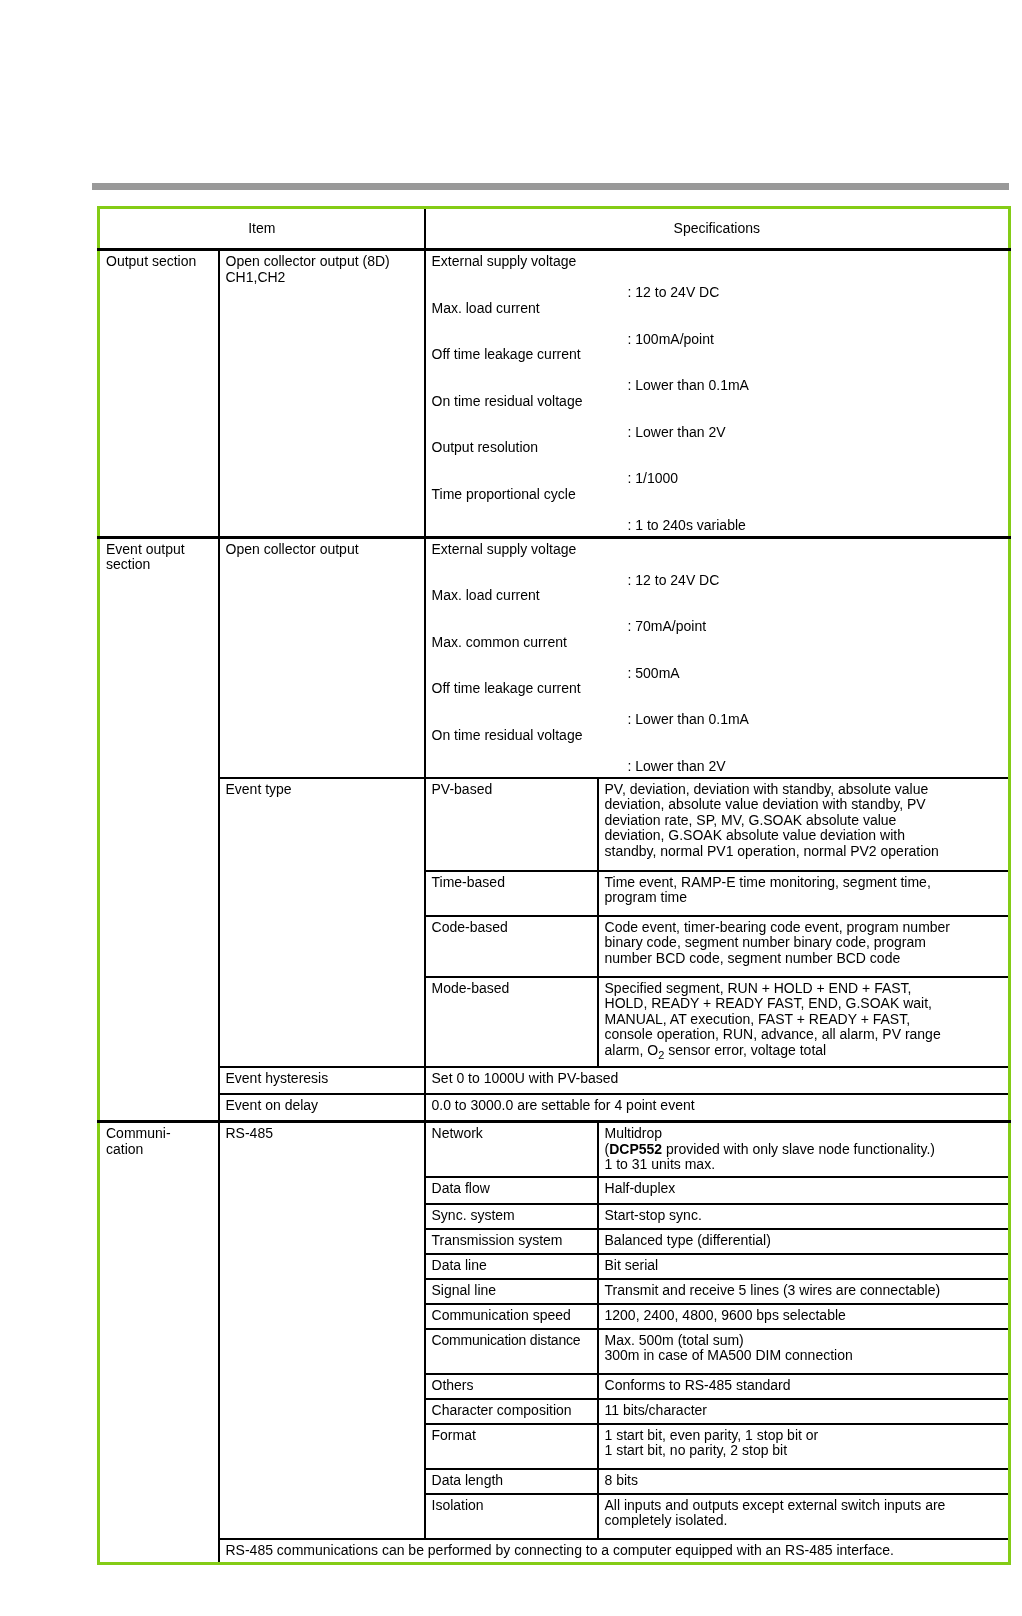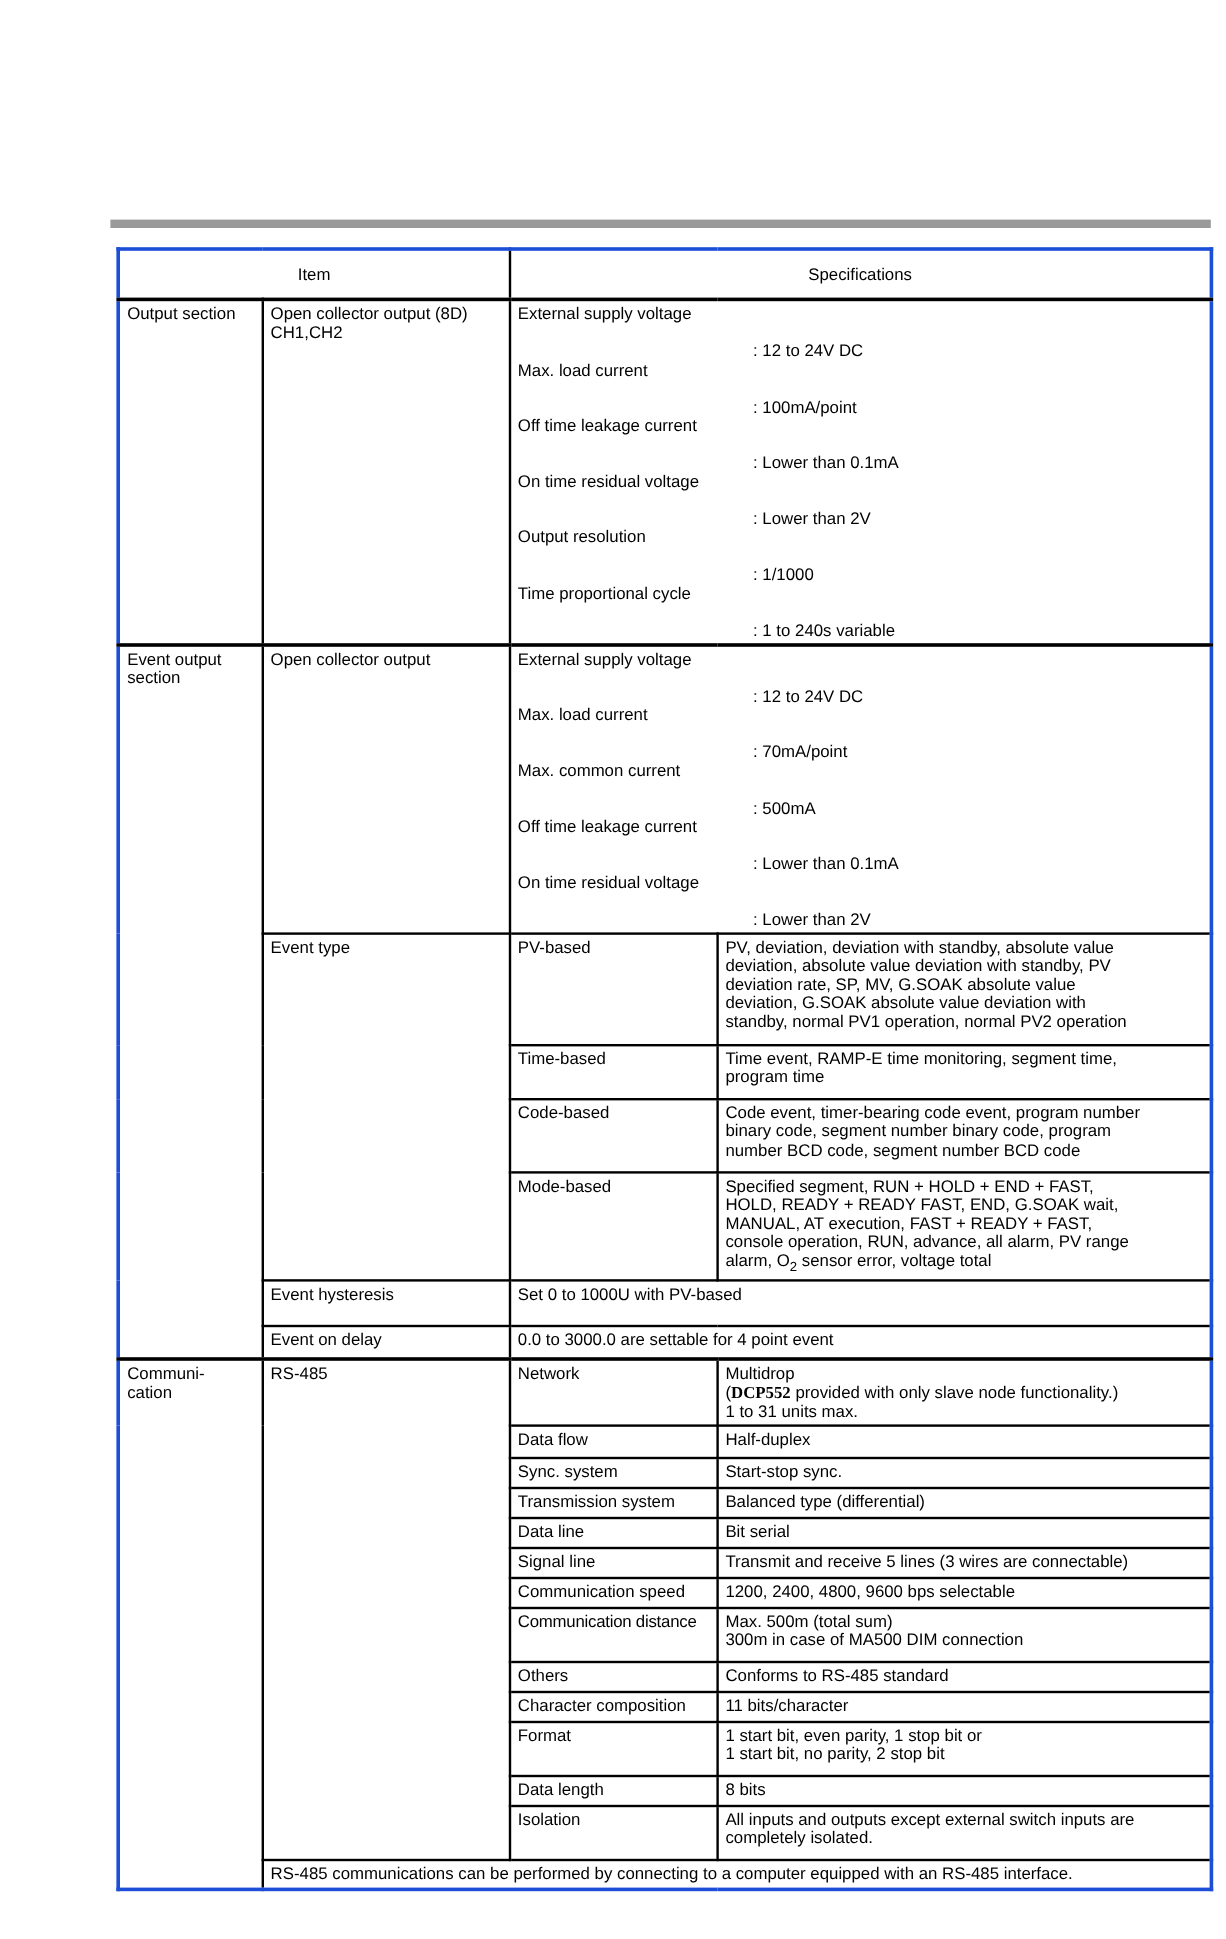--- a/index.html
+++ b/index.html
@@ -5,21 +5,21 @@
   html,body{margin:0;padding:0;}
   body{
     width:1022px;height:1616px;background:#ffffff;position:relative;
     font-family:"Liberation Sans",sans-serif;color:#000000;
     -webkit-font-smoothing:antialiased;
   }
   .accent-bar{position:absolute;left:92px;top:183px;width:917px;height:7px;background:#999999;}
   .spec-table-wrap{position:absolute;left:97px;top:206px;}
   table.spec{
     border-collapse:collapse;table-layout:fixed;width:911px;
-    border:3px solid #1d4ed8;
+    border:3px solid #84cc16;
   }
   table.spec th,table.spec td{
     border:2px solid #000000;
     vertical-align:top;
     padding:3px 6px 2px 6px;
     font-size:14px;line-height:15.6px;font-weight:normal;
     overflow:hidden;
   }
   table.spec th{
     text-align:center;vertical-align:middle;border-bottom-width:3px;
@@ -27,21 +27,21 @@
   th.item-hd{border-right-width:3px;}
   td.thickL{border-left-width:3px;}
   tr.grp>td{border-top-width:3px;}
   td.c1{padding-left:5px;}
   .pre{white-space:pre-line;}
   .specline{display:flex;}
   .specline .sl{flex:0 0 196px;}
   .specline .sv{flex:1 1 auto;margin-top:31px;}
   .condensed{font-size:12px;letter-spacing:-0.2px;}
   sub.small{font-size:11px;line-height:0;}
-  b{font-weight:bold;font-family:Liberation Serif, serif;}
+  b{font-weight:bold;}
 </style>
 </head>
 <body>
 
 <div class="accent-bar"></div>
 
 <div class="spec-table-wrap">
 <table class="spec">
   <colgroup>
     <col style="width:120px">
@@ -138,21 +138,21 @@
   </tr>
   <tr style="height:90px">
     <td class="thickL">Mode-based</td>
     <td><span class="pre">Specified segment, RUN + HOLD + END + FAST,
 HOLD, READY + READY FAST, END, G.SOAK wait,
 MANUAL, AT execution, FAST + READY + FAST,
 console operation, RUN, advance, all alarm, PV range
 alarm, O</span><sub class="small">2</sub><span> sensor error, voltage total</span></td>
   </tr>
 
-  <tr style="height:38px">
+  <tr style="height:27px">
     <td>Event hysteresis</td>
     <td colspan="2" class="thickL">Set 0 to 1000U with PV-based</td>
   </tr>
   <tr style="height:28px">
     <td>Event on delay</td>
     <td colspan="2" class="thickL">0.0 to 3000.0 are settable for 4 point event</td>
   </tr>
 
   <tr class="grp" style="height:55px">
     <td class="c1 pre" rowspan="14">Communi-

